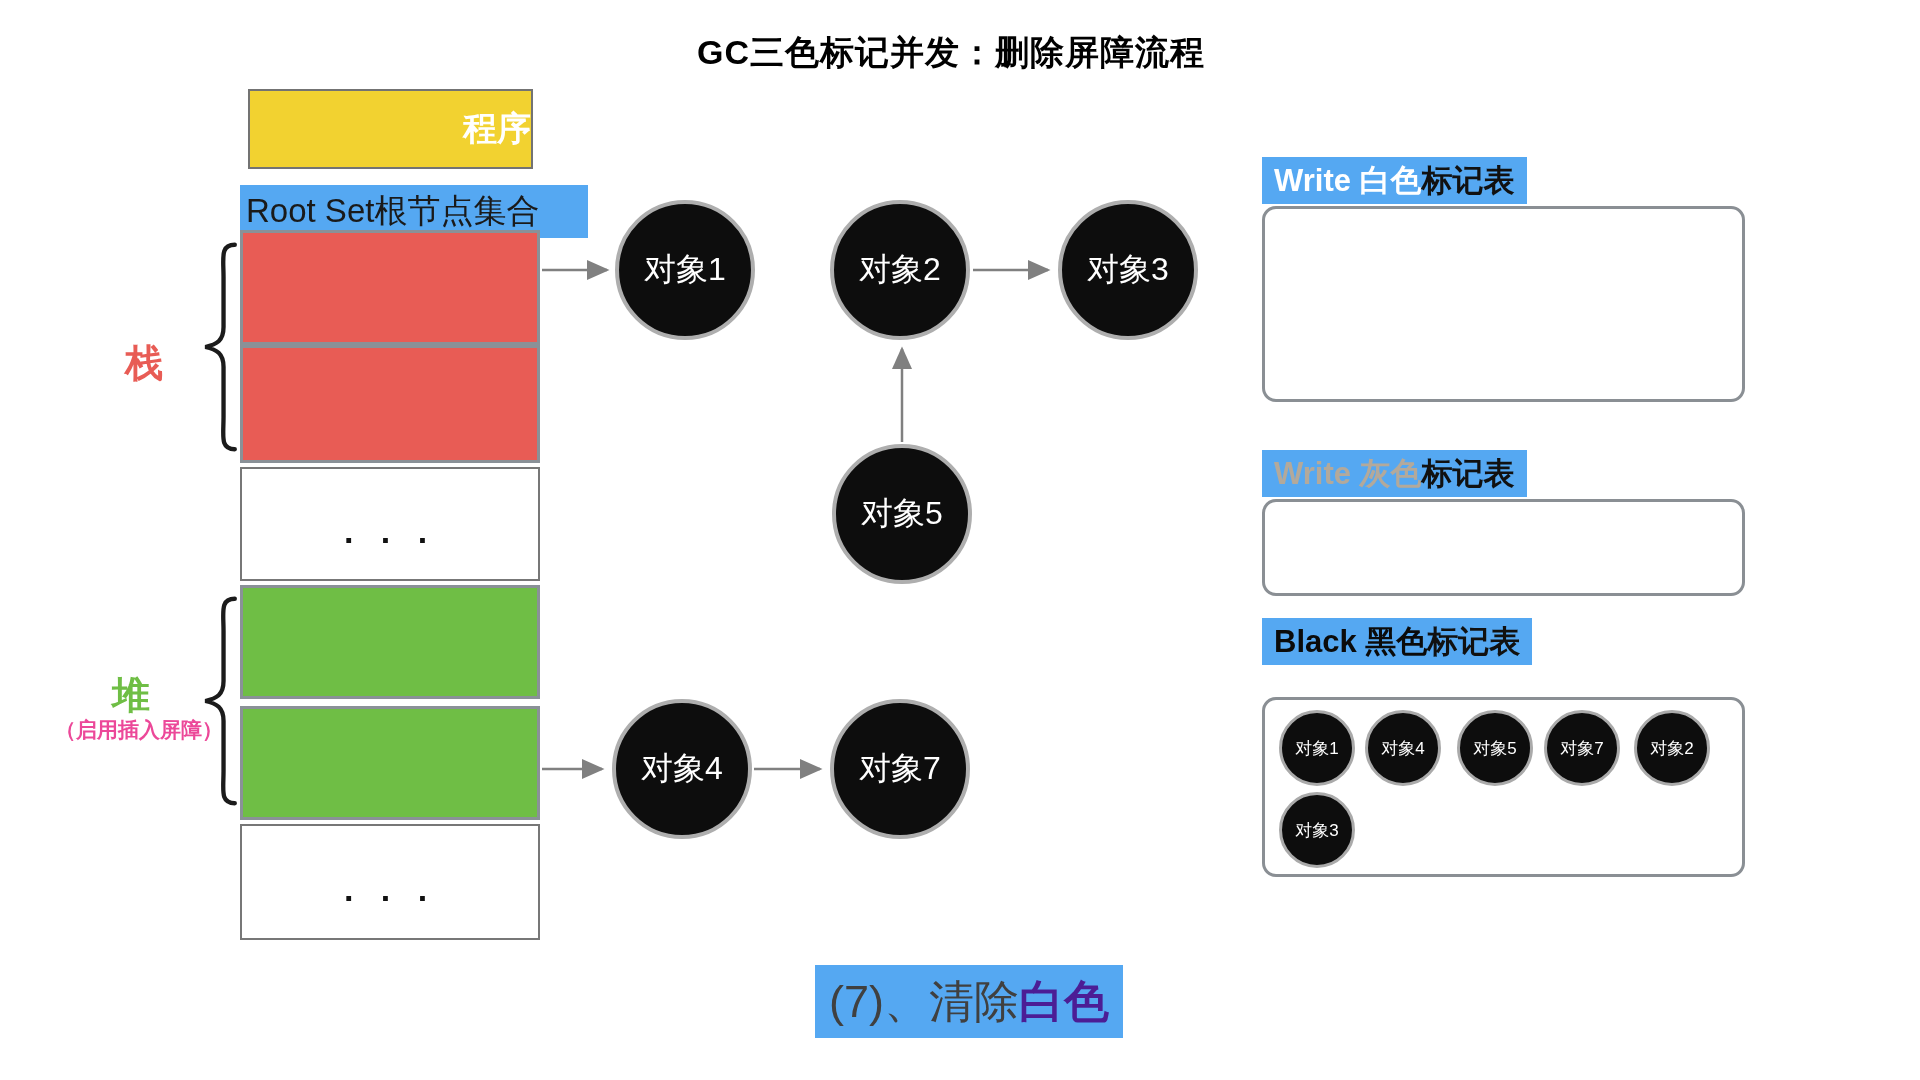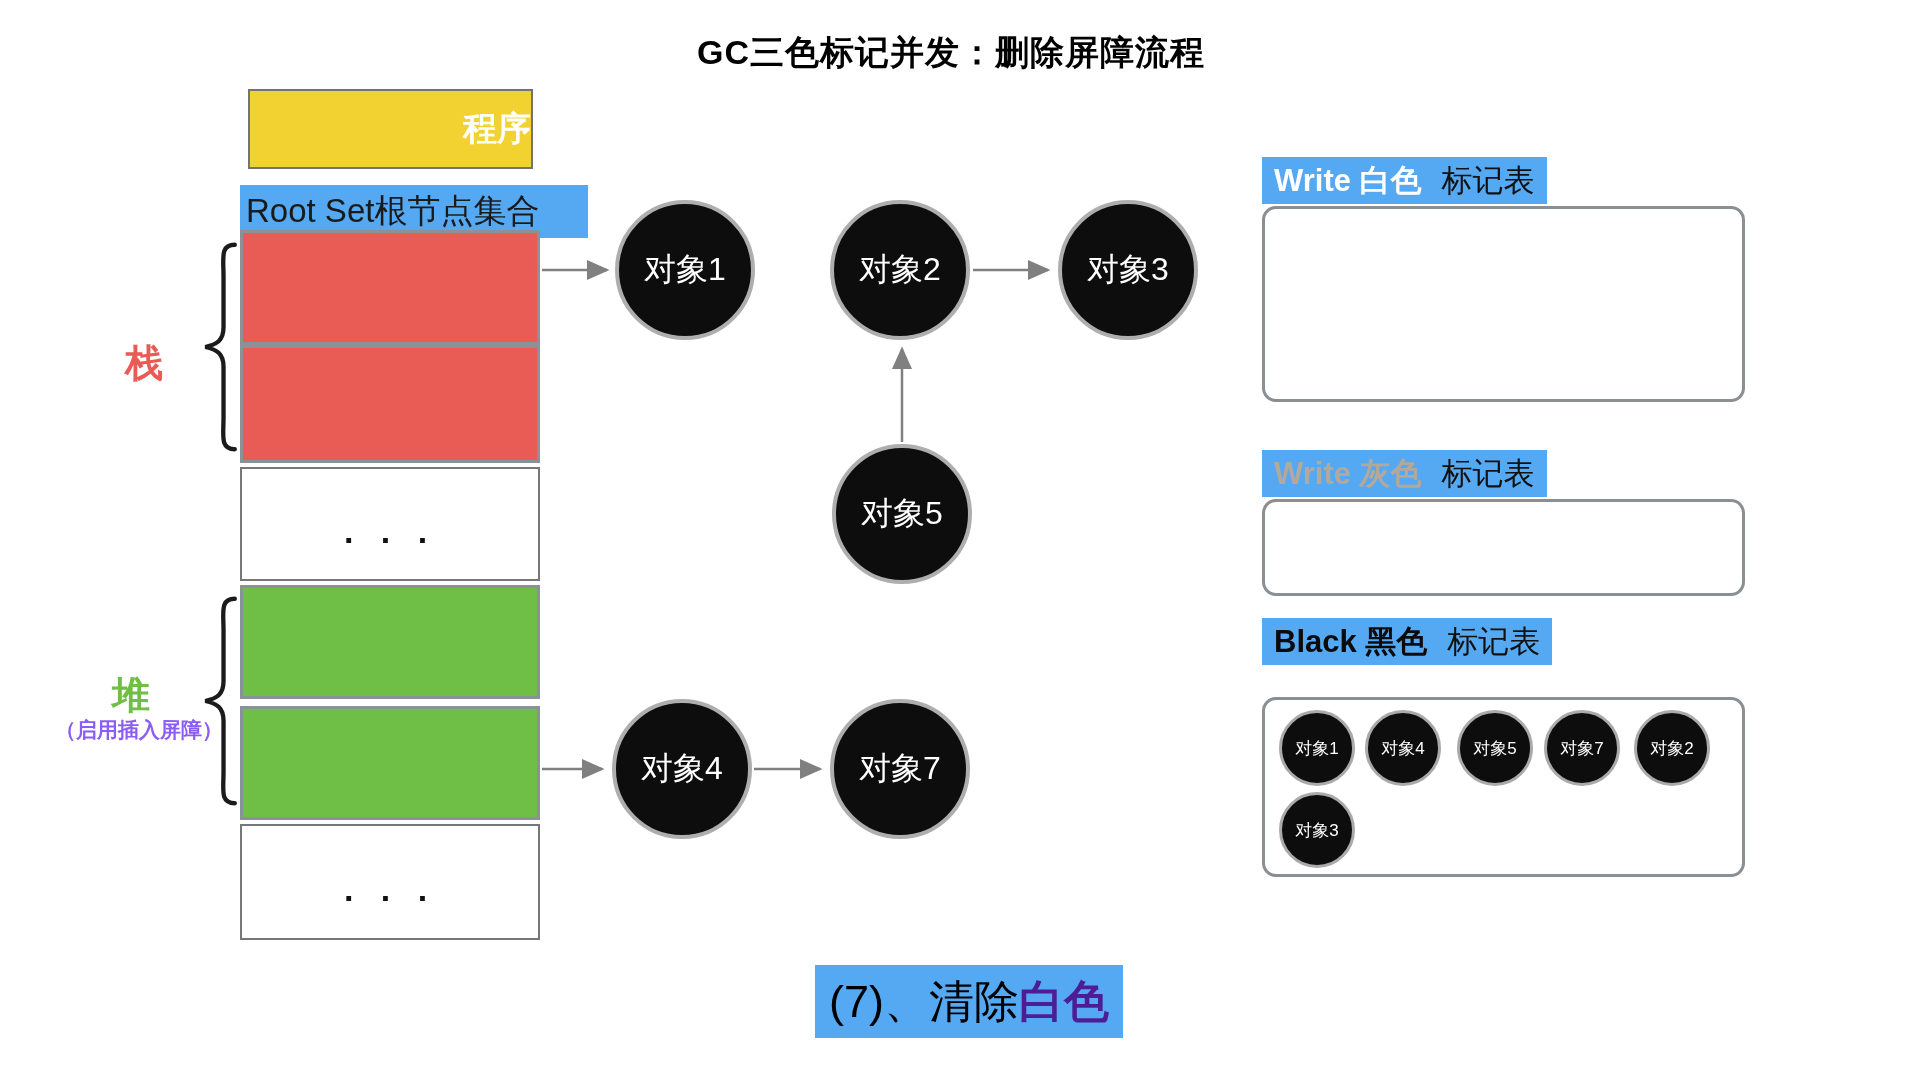--- a/index.html
+++ b/index.html
@@ -18,46 +18,46 @@
   .blk-red2{left:240px;top:345px;width:300px;height:118px;background:#E85C55;}
   .blk-white1{left:240px;top:467px;width:300px;height:114px;background:#fff;border:2px solid #777;}
   .blk-green1{left:240px;top:585px;width:300px;height:114px;background:#6FBE45;}
   .blk-green2{left:240px;top:706px;width:300px;height:114px;background:#6FBE45;}
   .blk-white2{left:240px;top:824px;width:300px;height:116px;background:#fff;border:2px solid #777;}
   .dots{display:flex;align-items:center;justify-content:center;font-size:34px;font-weight:bold;
         letter-spacing:9px;color:#111;padding-top:14px;}
 
   .stack-label{position:absolute;left:125px;top:338px;font-size:38px;font-weight:bold;color:#E85C55;}
   .heap-label{position:absolute;left:112px;top:670px;font-size:38px;font-weight:bold;color:#6FBE45;}
-  .heap-note{position:absolute;left:55px;top:716px;font-size:21px;font-weight:bold;color:#8b5cf6;}
+  .heap-note{position:absolute;left:55px;top:716px;font-size:21px;font-weight:bold;color:#ec4899;}
 
   .brace{position:absolute;width:52px;height:246px;}
 
   
   .node{position:absolute;width:140px;height:140px;border-radius:50%;background:#0d0d0d;
         border:4px solid #aeaeae;box-sizing:border-box;display:flex;align-items:center;justify-content:center;
         color:#fff;font-size:32px;}
   .node-sm{position:absolute;width:76px;height:76px;border-radius:50%;background:#0d0d0d;
         border:3px solid #aaa;box-sizing:border-box;display:flex;align-items:center;justify-content:center;
         color:#fff;font-size:17px;}
 
   
   .tbl-label{position:absolute;height:47px;line-height:47px;background:#55A8F2;padding:0 12px;
              font-size:31px;white-space:nowrap;}
   .tbl-label .hl{font-weight:bold;}
   .lbl-white .hl{color:#fff;}
   .lbl-grey .hl{color:#b3a99b;}
   .lbl-black .hl{color:#0b0b0b;}
-  .tbl-label .rest{color:#111;font-weight:normal;margin-left:20px;}
+  .tbl-label .rest{color:#111;font-weight:bold;}
   .tbl-box{position:absolute;left:1262px;width:483px;background:#fff;border:3px solid #8a8f94;
            border-radius:14px;box-sizing:border-box;}
 
   .footer{position:absolute;left:815px;top:965px;height:73px;line-height:73px;background:#55A8F2;
           padding:0 14px;font-size:45px;white-space:nowrap;}
-  .footer .step{color:#000000;}
+  .footer .step{color:#404040;}
   .footer .hl{color:#4c1d95;font-weight:bold;}
 
   svg{display:block;}
   .arrow-layer{position:absolute;left:0;top:0;pointer-events:none;}
 </style>
 </head>
 <body>
 
 <div class="canvas">
 

